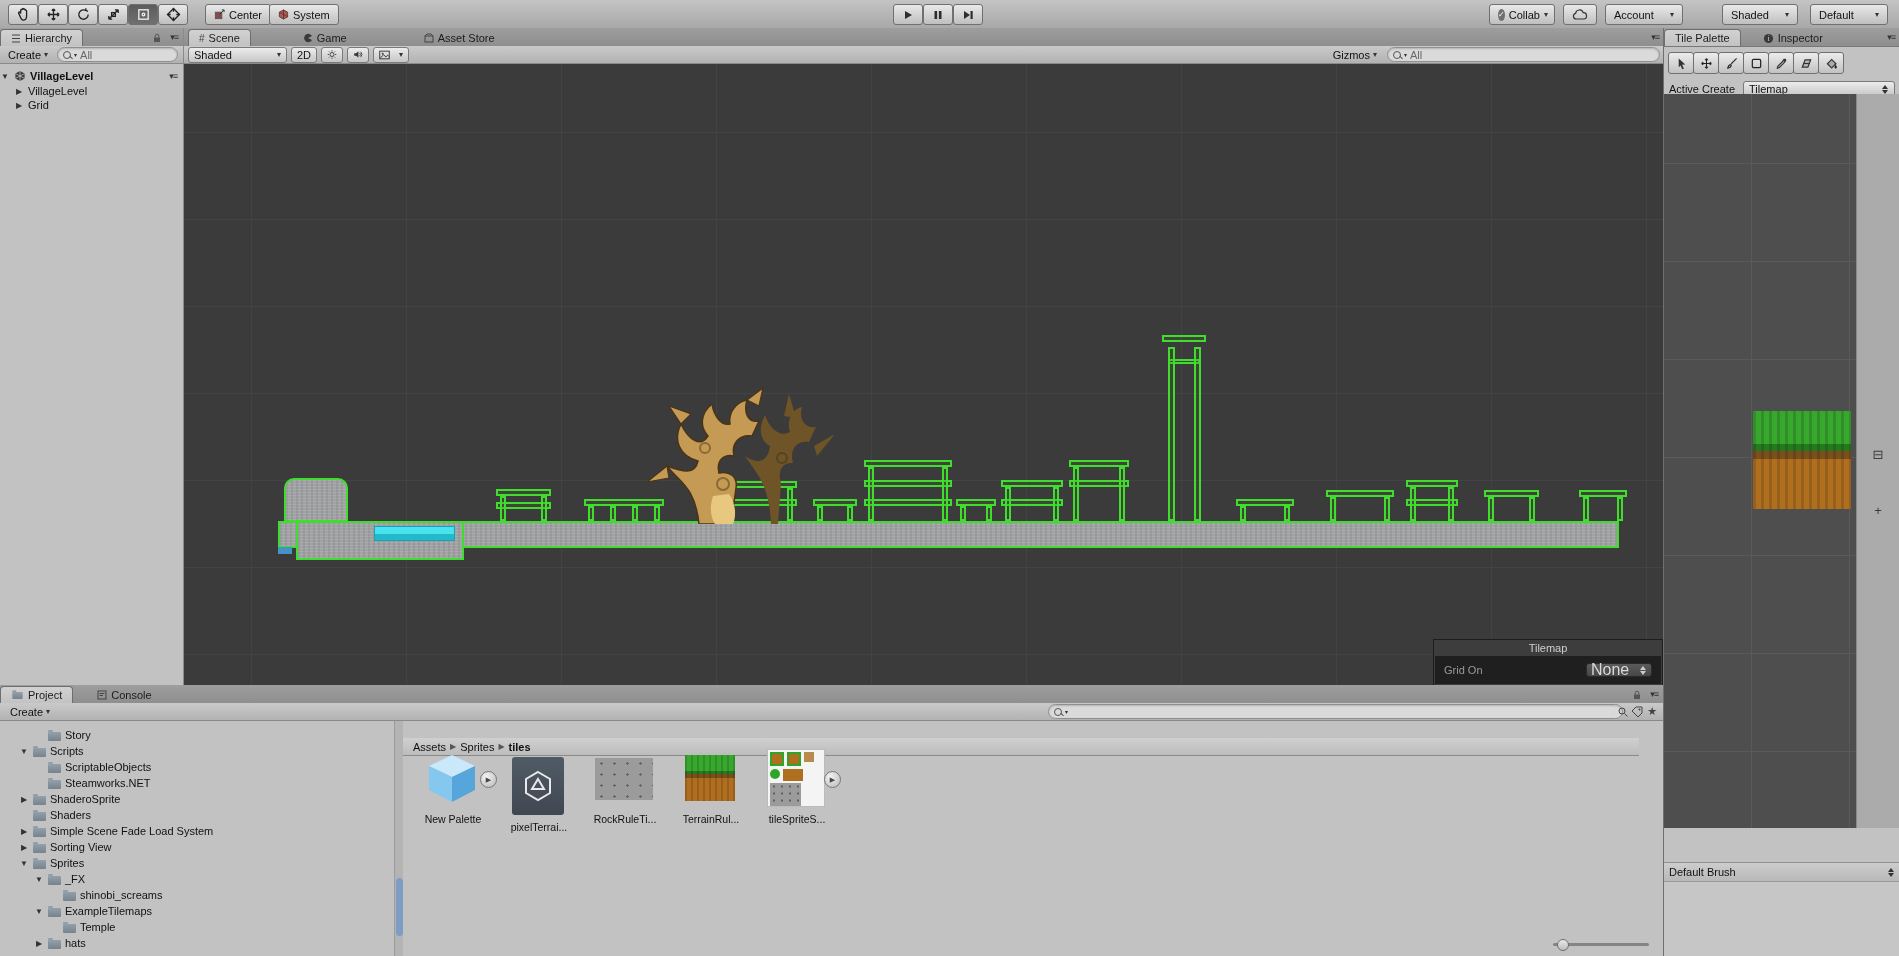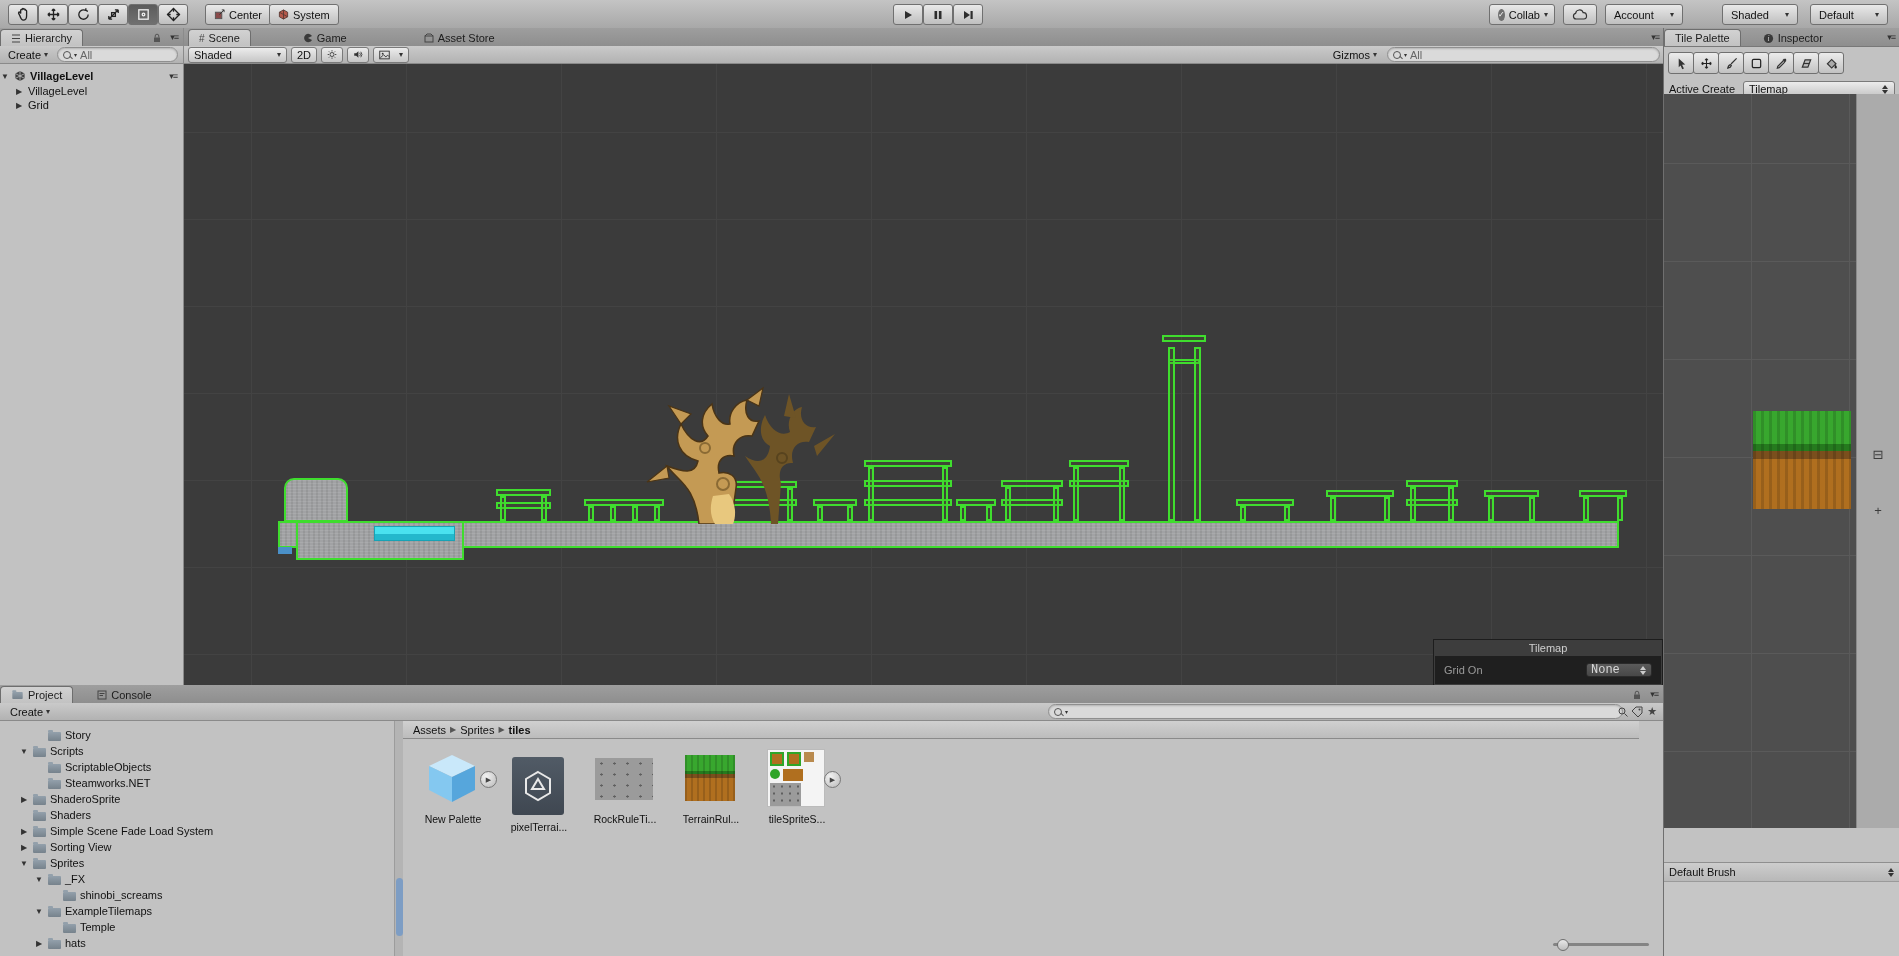--- a/index.html
+++ b/index.html
@@ -61,21 +61,21 @@
       repeating-linear-gradient(90deg,rgba(0,0,0,.07) 0 2px,transparent 2px 5px);}
   .water{position:absolute;background:linear-gradient(#49e2ef 0 55%,#23b8cc 55%);border:1px solid #18a2b5;}
   #tm-overlay{position:absolute;left:1249px;top:575px;width:228px;height:45px;
     border:1px solid #1d1d1d;background:#3d3d3d;}
   #tm-overlay .tm-title{height:15px;display:flex;align-items:center;justify-content:center;
     color:#cfcfcf;font-size:11px;}
   #tm-overlay .tm-body{position:absolute;left:1px;top:16px;right:1px;bottom:1px;background:#1f1f1f;
     display:flex;align-items:center;justify-content:space-between;padding:0 9px;box-sizing:border-box;}
   .minidd{width:66px;height:14px;background:linear-gradient(#5b5b5b,#474747);border:1px solid #2a2a2a;
     border-radius:3px;color:#d8d8d8;display:flex;align-items:center;justify-content:space-between;
-    padding:0 4px;box-sizing:border-box;font-size:12px;font-family:Liberation Mono, monospace;}
+    padding:0 4px;box-sizing:border-box;font-size:16px;}
   .minidd .ud::before{border-bottom-color:#ccc;} .minidd .ud::after{border-top-color:#ccc;}
   
   #palette-canvas{position:absolute;left:1663px;top:128px;width:192px;height:734px;
     background:#4e4e4e;overflow:hidden;}
   .pv{position:absolute;top:0;bottom:0;width:1px;background:#5a5a5a;}
   .ph{position:absolute;left:0;right:0;height:1px;background:#5a5a5a;}
   .palette-tile{position:absolute;background-image:
       repeating-linear-gradient(90deg,rgba(0,0,0,.14) 0 3px,transparent 3px 8px),
       linear-gradient(180deg,#38a72e 0 34%,#257a1e 34% 41%,#7a4f1d 41% 49%,#b06f1f 49% 100%);}
   #palette-strip{position:absolute;left:1855px;top:128px;width:44px;height:734px;
@@ -633,21 +633,21 @@
             <span>hats</span>
           </div>
         </div>
     </div>
 
     <div class="abs" style="left:394px;top:36px;width:9px;height:235px;background:#b4b4b4;border-left:1px solid #9c9c9c;box-sizing:border-box">
       <div class="scrollthumb" style="left:1px;top:157px;width:7px;height:58px"></div>
     </div>
 
     <div class="abs" style="left:403px;top:36px;width:1260px;height:235px">
-      <div class="ptoolbar" style="left:0;top:0;width:1236px;background:linear-gradient(#d0d0d0,#bcbcbc);padding:0 10px;box-sizing:border-box">
+      <div class="ptoolbar" style="left:0;top:17px;width:1236px;background:linear-gradient(#d0d0d0,#bcbcbc);padding:0 10px;box-sizing:border-box">
         <span>Assets</span>
         <span class="crumbsep">▶</span>
         <span>Sprites</span>
         <span class="crumbsep">▶</span>
         <b class="crumb">tiles</b>
       </div>
       <div id="file-grid" class="abs" style="left:0;top:18px;width:1260px;height:217px">
           <div class="file-item" style="left: 12px; top: 10px;">
             <div class="thumb"><svg width="58" height="58" viewBox="0 0 58 58">
                 <polygon points="29,6 52,17 29,28 6,17" fill="#c9e8fa"></polygon>

